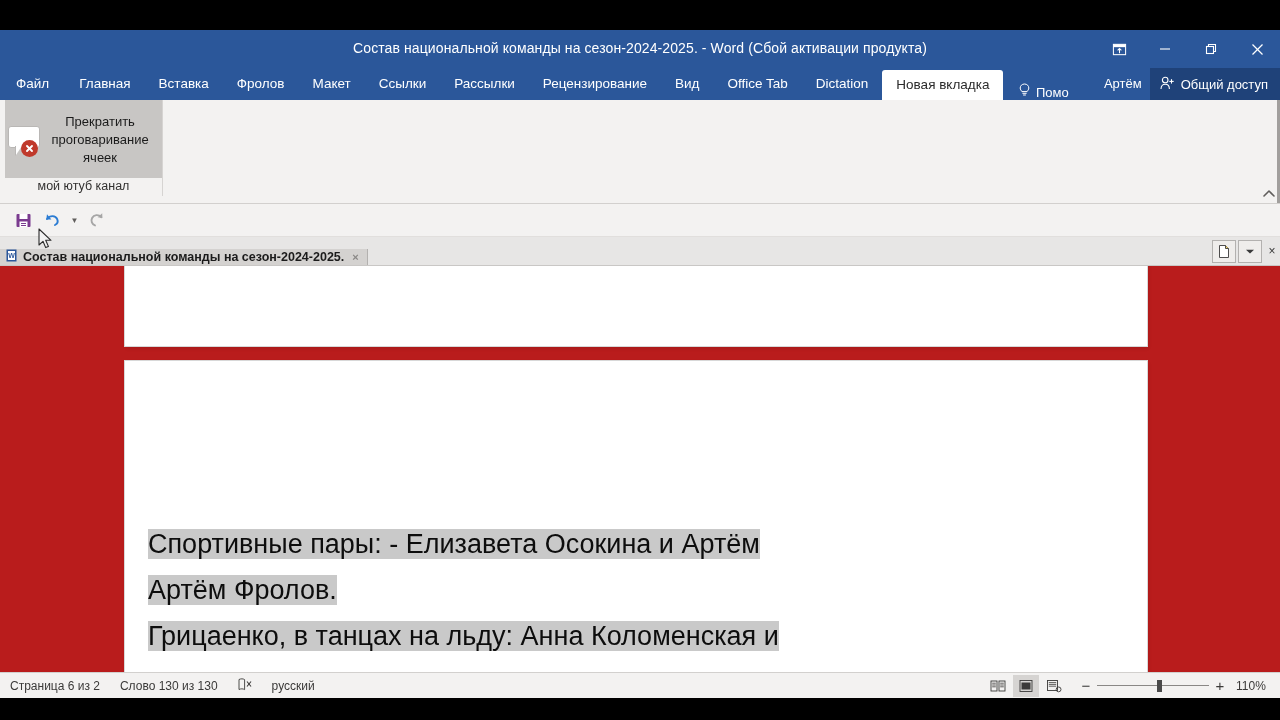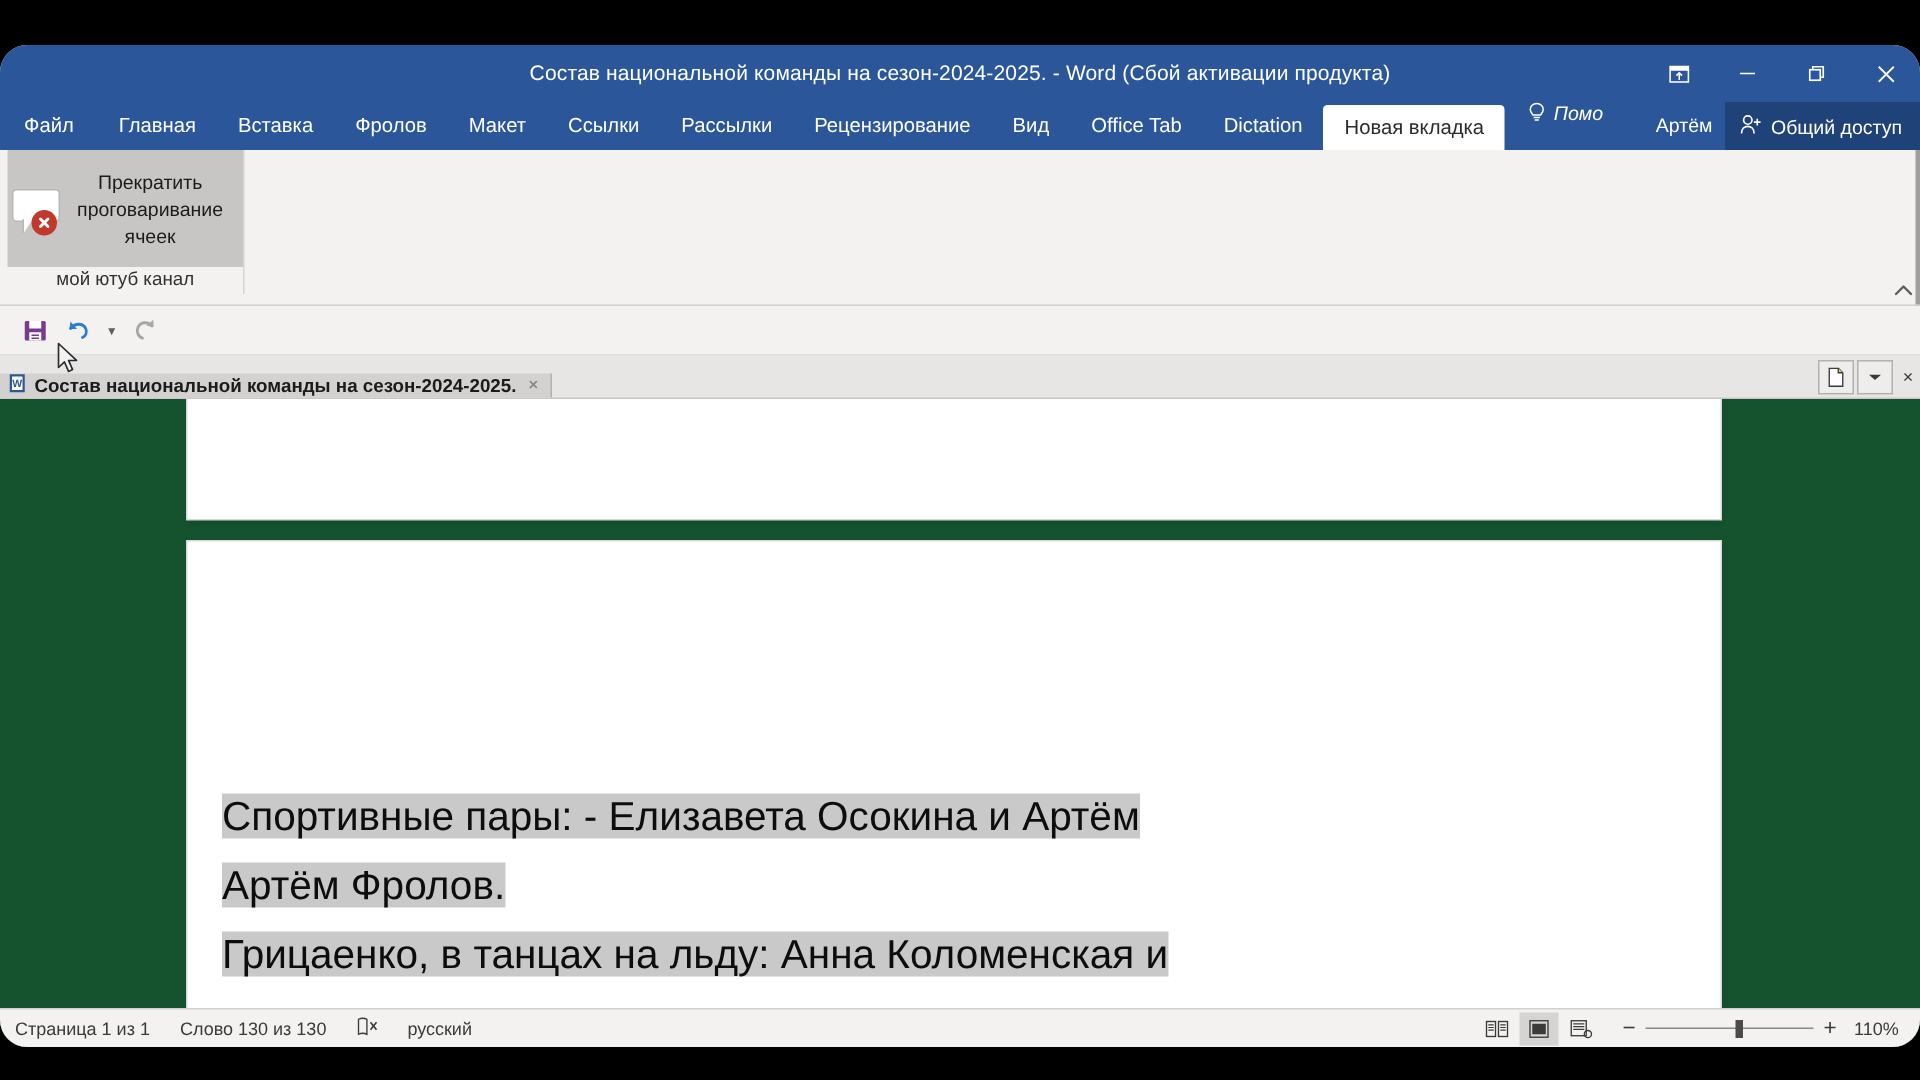--- a/index.html
+++ b/index.html
@@ -22,21 +22,20 @@
 
   
   .window {
     position: absolute;
     left: 0;
     top: 30px;
     width: 1280px;
     height: 668px;
     background: #f3f2f1;
     overflow: hidden;
-    border-radius: 18px;
   }
 
   
   .titlebar {
     position: relative;
     height: 38px;
     background: #2b579a;
     width: 100%;
   }
   .title-text {
@@ -99,30 +98,29 @@
   .tabrow-right {
     position: absolute;
     right: 0;
     top: 0;
     height: 32px;
     display: flex;
     align-items: center;
   }
   .tell-me {
     display: flex;
-    align-items: flex-start;
+    align-items: flex-end;
     gap: 5px;
     color: #ffffff;
     font-size: 13px;
     padding-left: 8px;
     width: 78px;
     overflow: hidden;
     white-space: nowrap;
     height: 32px;
-    font-style: italic;
   }
   .signin {
     color: #ffffff;
     font-size: 13px;
     padding: 0 8px;
     white-space: nowrap;
     line-height: 32px;
   }
   .share {
     display: flex;
@@ -331,21 +329,21 @@
     align-items: center;
     justify-content: center;
     color: #3a3a3a;
     font-size: 12px;
   }
 
   
   .canvas {
     position: relative;
     height: 437px;
-    background: #14532d;
+    background: #b91c1c;
     overflow: hidden;
     padding-left: 39px;
   }
   .page {
     position: absolute;
     left: 125px;
     width: 1022px;
     background: #ffffff;
     box-shadow: 0 0 0 1px #d8d8d8, 1px 2px 4px rgba(0,0,0,0.12);
   }
@@ -617,21 +615,21 @@
 
       <div class="doc-text">
         <div class="doc-line"><span class="sel">Спортивные пары: - Елизавета Осокина и Артём</span></div>
         <div class="doc-line"><span class="sel">Артём Фролов.</span></div>
         <div class="doc-line"><span class="sel">Грицаенко, в танцах на льду: Анна Коломенская и</span></div>
       </div>
 
     </div>
 
     <div class="statusbar">
-      <div class="sb-item">Страница 1 из 1</div>
+      <div class="sb-item">Страница 6 из 2</div>
       <div class="sb-item">Слово 130 из 130</div>
       <div class="sb-item">
         <svg width="14" height="13" viewBox="0 0 14 13">
             <path d="M1 1.5 C3 0.6 5 0.6 6.6 1.6 V11.6 C5 10.6 3 10.6 1 11.5 Z" fill="none" stroke="#3b3a39" stroke-width="0.9"></path>
             <line x1="9" y1="3.5" x2="13" y2="8.5" stroke="#3b3a39" stroke-width="1.1"></line>
             <line x1="13" y1="3.5" x2="9" y2="8.5" stroke="#3b3a39" stroke-width="1.1"></line>
           </svg>
       </div>
       <div class="sb-item">русский</div>
 

